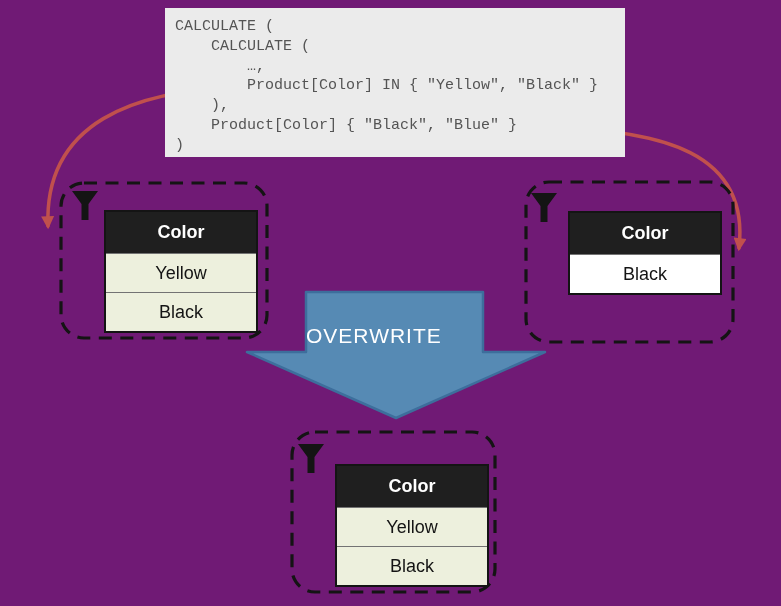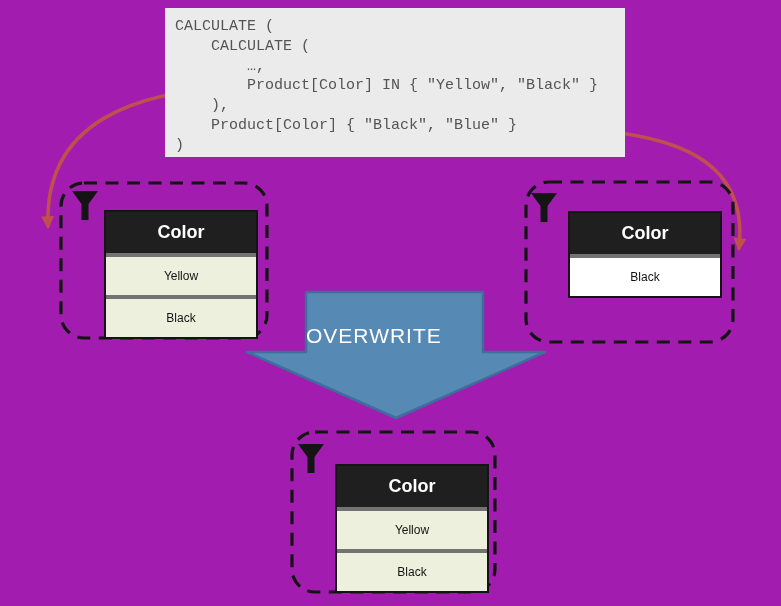--- a/index.html
+++ b/index.html
@@ -1,17 +1,17 @@
 <!DOCTYPE html>
 <html style="--code-bg: #ebebeb; --code-text: #545454; --arrow-red: #c0504d; --arrow-blue-fill: #568ab4; --arrow-blue-stroke: #3d6e9c; --header-bg: #1f1f1f; --row-green: #edf0dd; --row-white: #ffffff; --outline-black: #141414;"><head>
 <meta charset="utf-8">
 <style>
   html,body{margin:0;padding:0;background:#ffffff;}
   .canvas{
-    position:relative;width:781px;height:606px;background:#a21caf;
+    position:relative;width:781px;height:606px;background:#701a75;
     font-family:"Liberation Sans",sans-serif;overflow:hidden;
   }
   .layer{position:absolute;left:0;top:0;}
 
   
   .code{
     position:absolute;left:165px;top:8px;width:460px;height:149px;
     box-sizing:border-box;margin:0;padding:9px 0 0 10px;
     background:var(--code-bg,#ebebeb);color:var(--code-text,#545454);
     font-family:"Liberation Mono","DejaVu Sans Mono",monospace;
@@ -23,23 +23,23 @@
   .ftable{
     position:absolute;width:154px;box-sizing:border-box;
     border:2px solid #141414;background:#ffffff;margin-top:11px;
   }
   .thead{
     height:41px;background:var(--header-bg,#1f1f1f);color:#ffffff;
     font-weight:bold;font-size:18px;
     display:flex;align-items:center;justify-content:center;
   }
   .trow{
-    height:38px;border-top:4px solid #737373;
+    height:38px;border-top:1px solid #737373;
     display:flex;align-items:center;justify-content:center;
-    font-size:12px;color:#141414;background:var(--row-white,#ffffff);
+    font-size:18px;color:#141414;background:var(--row-white,#ffffff);
   }
   .trow.green{background:var(--row-green,#edf0dd);}
 
   
   .overwrite-label{
     position:absolute;left:306px;top:324px;width:177px;
     text-align:left;color:#ffffff;font-size:21px;letter-spacing:1px;
   }
 </style>
 </head>

